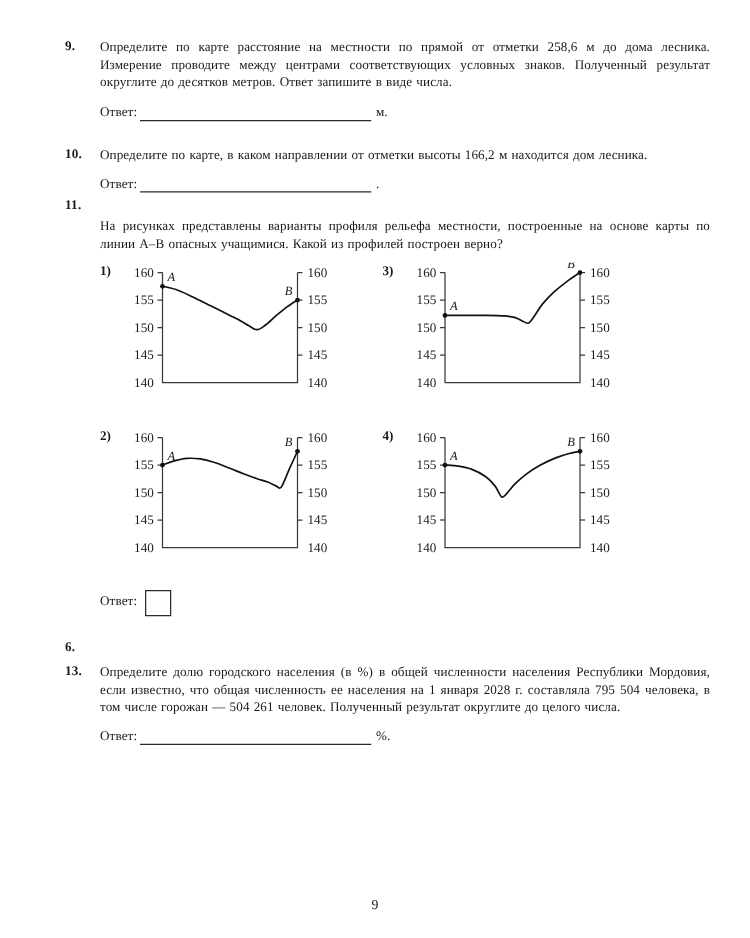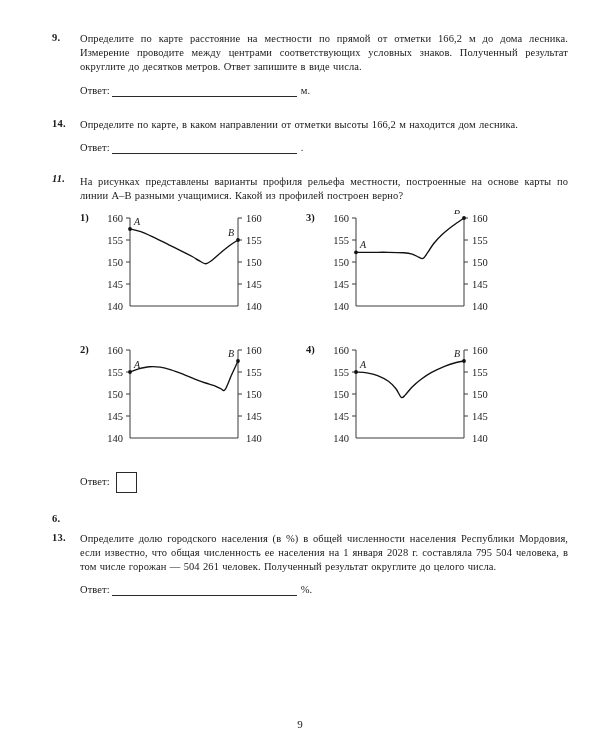--- a/index.html
+++ b/index.html
@@ -144,45 +144,45 @@
   .curve { stroke: #111; stroke-width: 1.35; fill: none; stroke-linecap: round; }
 </style>
 </head>
 <body>
 
 <div class="page">
 
   <div class="q" style="padding-top:32px;">
     <div class="q-num" style="top:32px;">9.</div>
     <div class="q-body">
-      <p>Определите по карте расстояние на местности по прямой от отметки 166,2 м до дома лесника. Измерение проводите между центрами соответствующих условных знаков. Полученный результат округлите до десятков метров. Ответ запишите в виде числа.</p>
+      <p>Определите по карте расстояние на местности по прямой от отметки 258,6 м до дома лесника. Измерение проводите между центрами соответствующих условных знаков. Полученный результат округлите до десятков метров. Ответ запишите в виде числа.</p>
       <div class="answer-row" style="margin-left:0;">
         <span class="answer-label">Ответ:</span>
         <span class="answer-line"></span>
         <span class="answer-unit">м.</span>
       </div>
     </div>
   </div>
 
   <div class="q" style="padding-top:20px;">
-    <div class="q-num" style="top:20px;">14.</div>
+    <div class="q-num" style="top:20px;">10.</div>
     <div class="q-body">
       <p>Определите по карте, в каком направлении от отметки высоты 166,2 м находится дом лесника.</p>
       <div class="answer-row" style="margin-left:0;">
         <span class="answer-label">Ответ:</span>
         <span class="answer-line"></span>
         <span class="answer-unit">.</span>
       </div>
     </div>
   </div>
 
   <div class="q" style="padding-top:20px;">
-    <div class="q-num" style="top:18px;font-style:italic;">11.</div>
-    <div class="q-body">
-      <p>На рисунках представлены варианты профиля рельефа местности, построенные на основе карты по линии А–В разными учащимися. Какой из профилей построен верно?</p>
+    <div class="q-num" style="top:4px;">11.</div>
+    <div class="q-body">
+      <p>На рисунках представлены варианты профиля рельефа местности, построенные на основе карты по линии А–В опасных учащимися. Какой из профилей построен верно?</p>
     </div>
   </div>
 
   <div class="profiles">
     <div class="profile-row">
       <div class="profile">
         <div class="profile-label">1)</div>
         <div class="chart">
             <svg width="172" height="118" viewBox="0 0 172 118">
               <path class="axis-line" d="M 32 8 L 32 96 L 140 96 L 140 8"></path>

